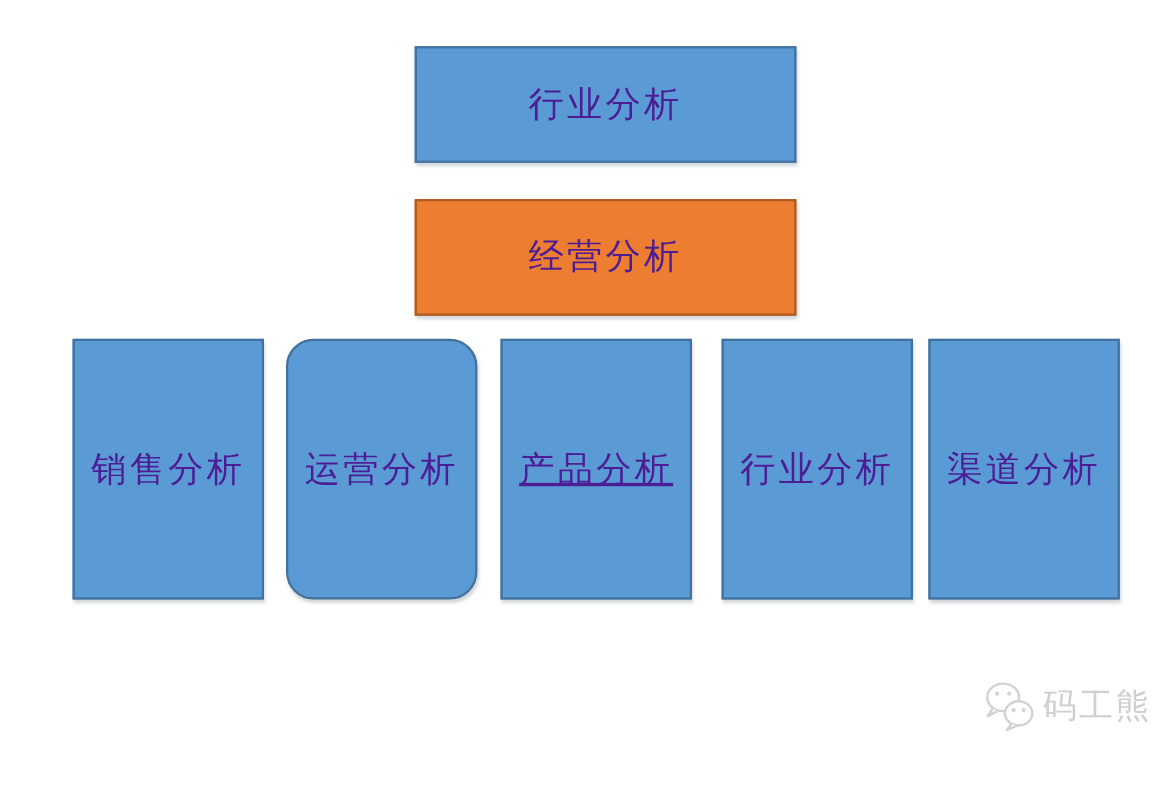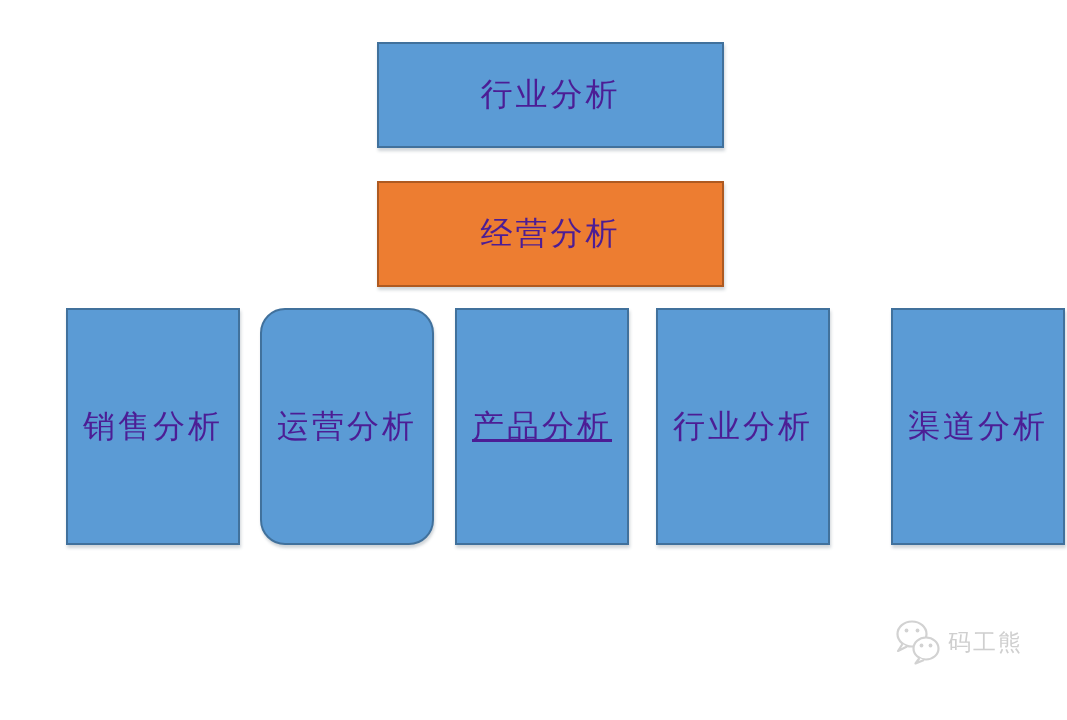--- a/index.html
+++ b/index.html
@@ -31,34 +31,34 @@
   .blue   { background: #5B9BD5; border-color: #41719C; }
   .orange { background: #ED7D31; border-color: #AE5A21; }
 
   .b-industry    { left: 377px; top:  42px; width: 347px; height: 106px; }
   .b-business    { left: 377px; top: 181px; width: 347px; height: 106px; }
   .mid           { top: 308px; width: 174px; height: 237px; }
   .b-sales       { left:  66px; }
   .b-operations  { left: 260px; border-radius: 25px; }
   .b-product     { left: 455px; text-decoration: underline; }
   .b-merchandise { left: 656px; }
-  .b-channel     { left: 891px; }
+  .b-channel     { left: 844px; }
   .b-user        { left: 377px; top: 570px; width: 347px; height: 107px; }
 
   .watermark {
     position: absolute;
     left: 893px;
     top: 618px;
     display: flex;
     align-items: center;
     gap: 5px;
   }
   .watermark-text {
     color: #cfcfcf;
-    font-size: 23px;
+    font-size: 31px;
     letter-spacing: 2px;
     text-shadow: 1px 1px 1px rgba(255,255,255,0.9);
   }
   .bubble-icon { display: block; }
 </style>
 </head>
 <body>
 
 <div class="canvas">
 

